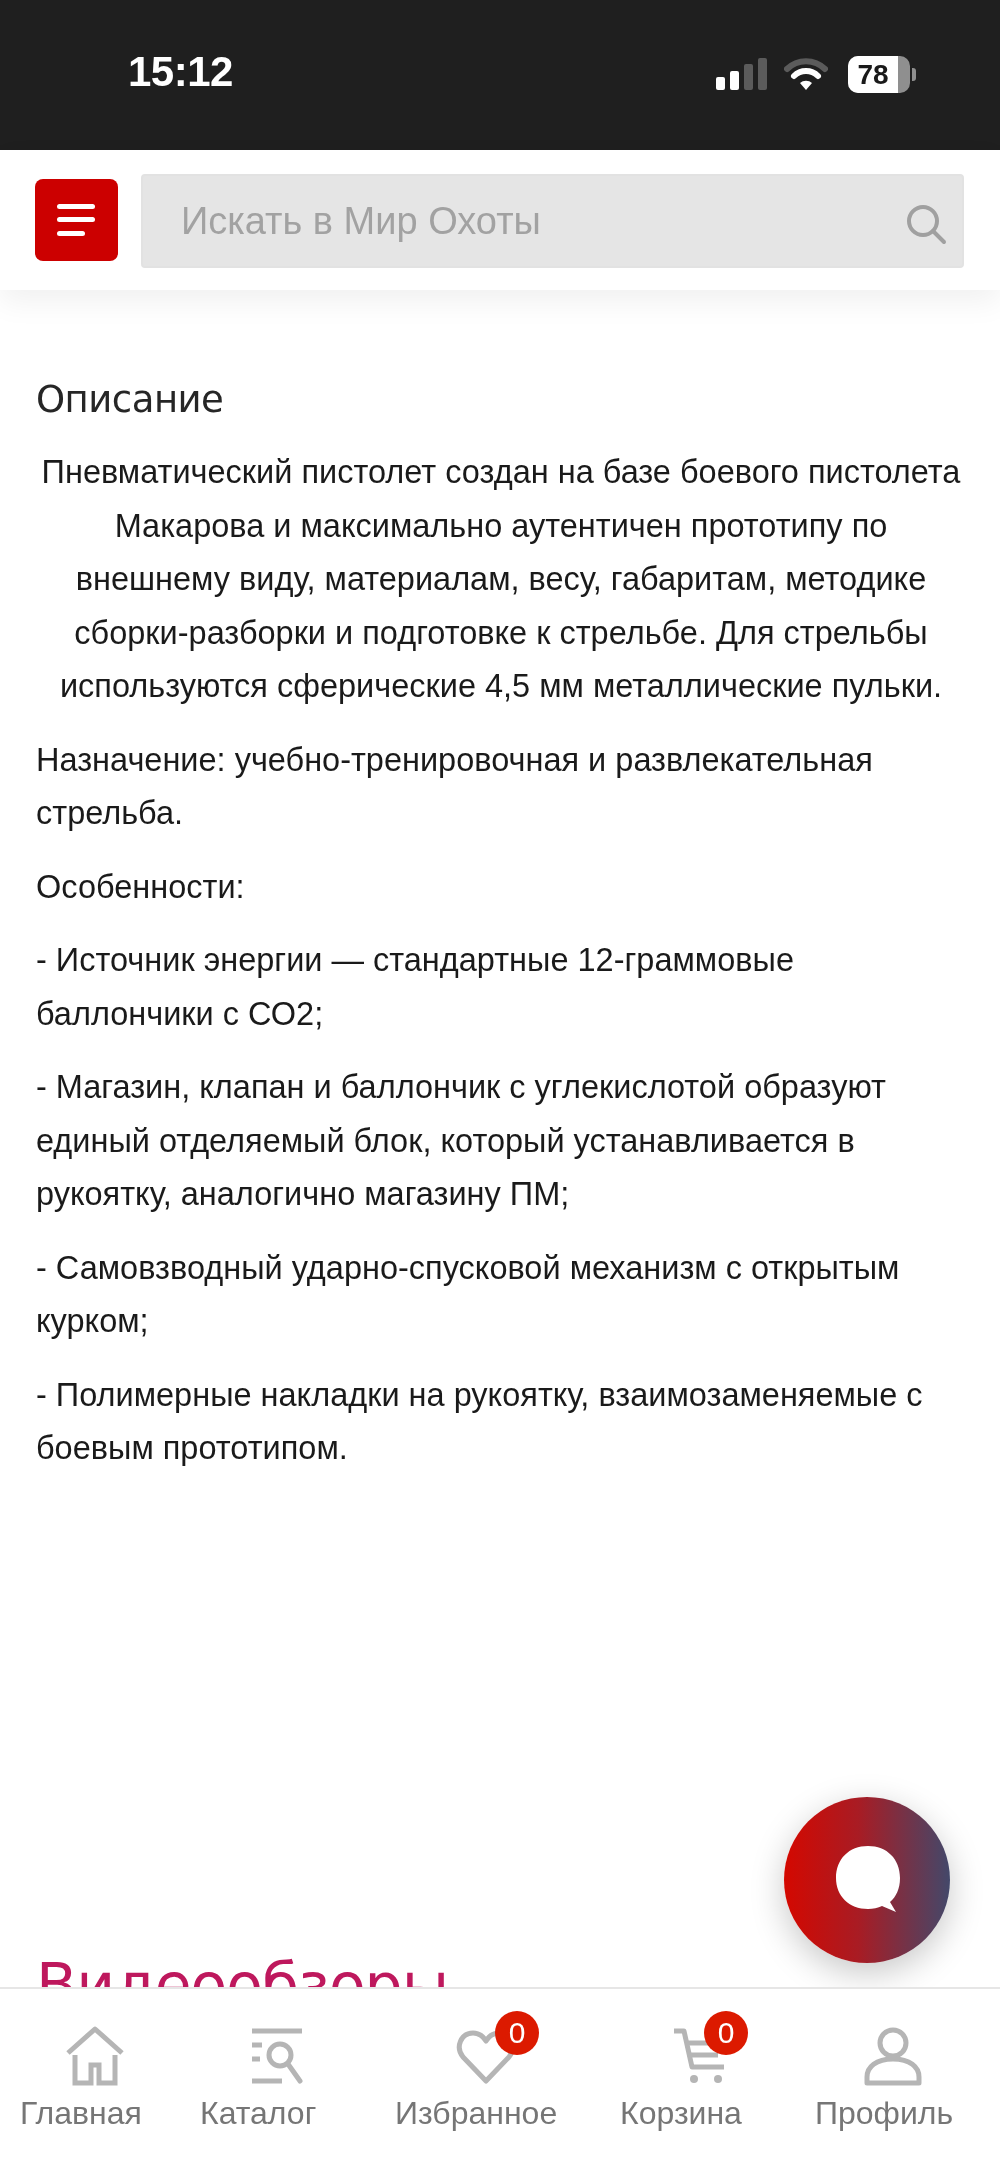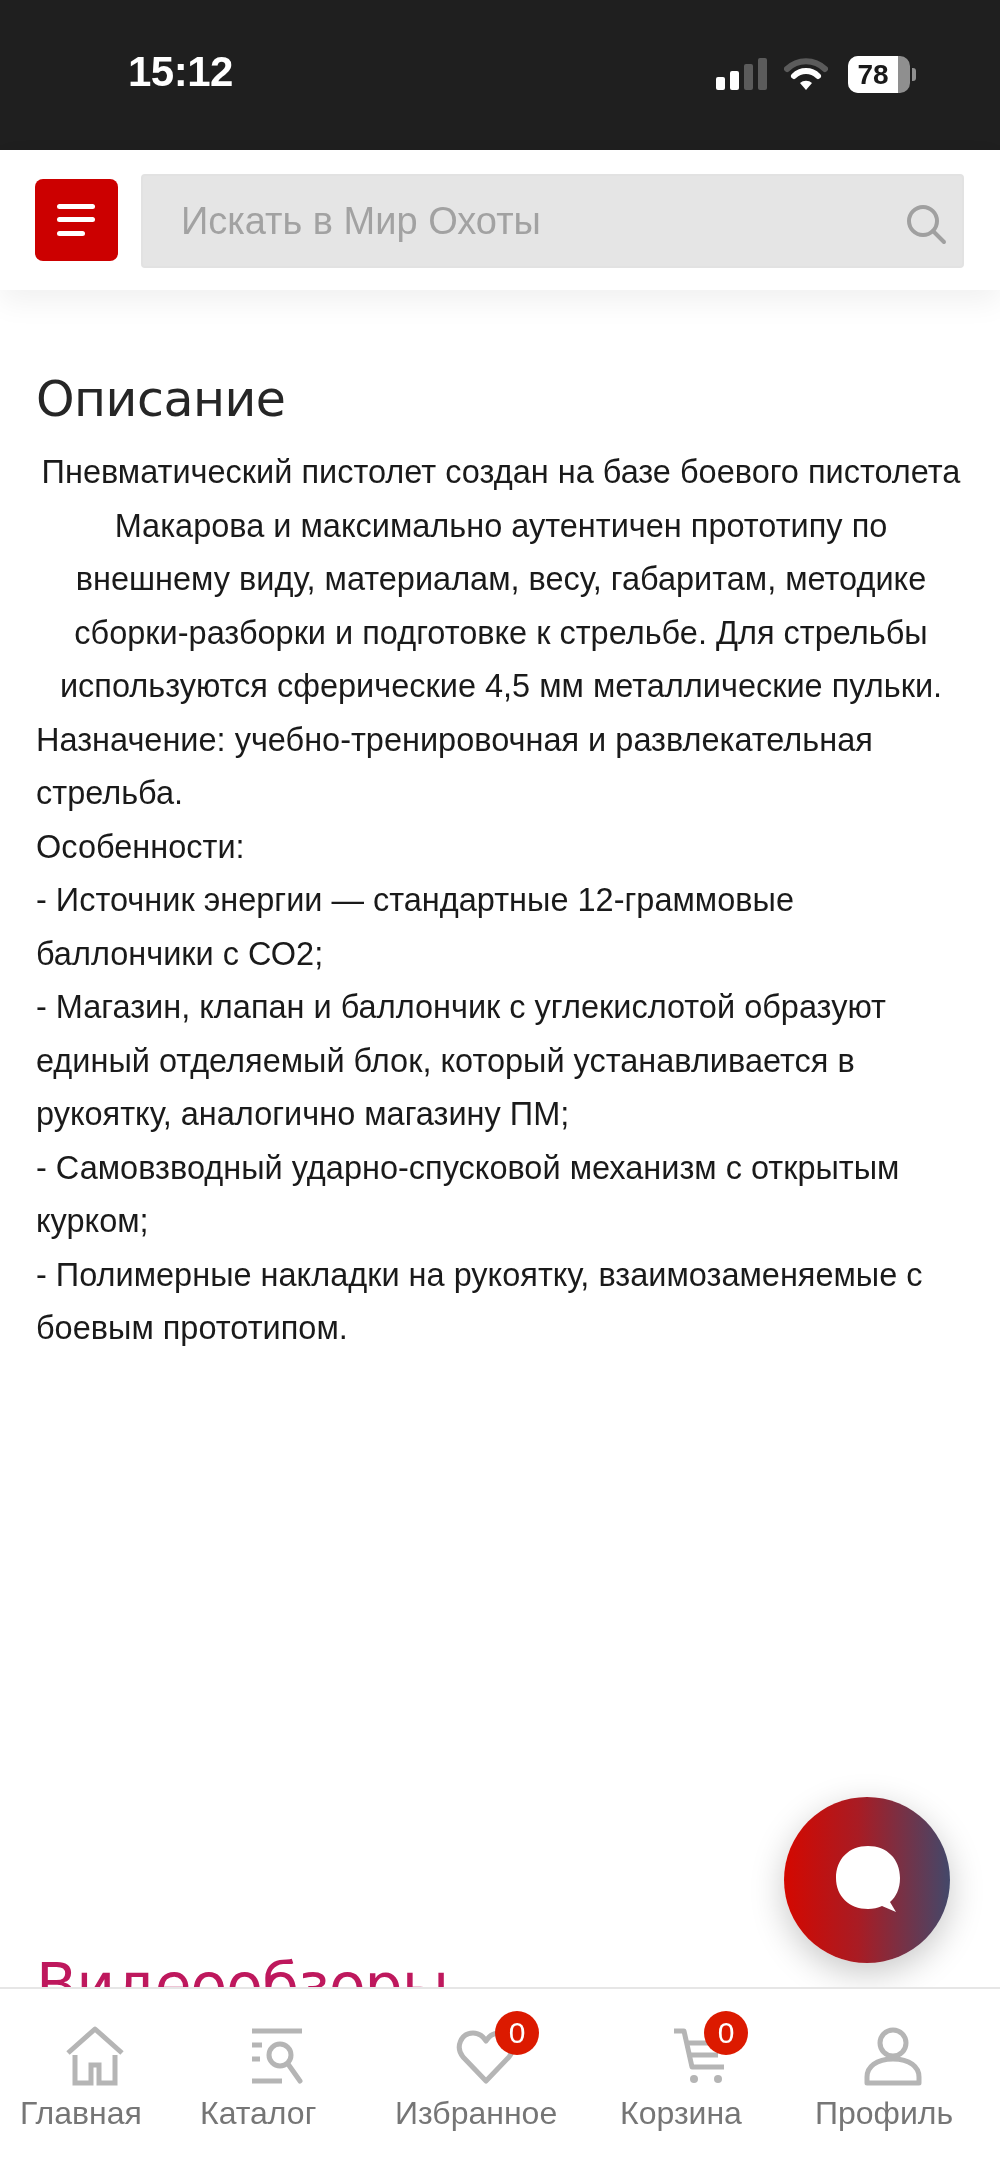--- a/index.html
+++ b/index.html
@@ -21,22 +21,22 @@
   .header { position: absolute; left: 0; top: 150px; width: 1000px; height: 140px; background: #ffffff; box-shadow: 0 12px 28px rgba(0,0,0,0.06); z-index: 2; }
   .menu-button { position: absolute; left: 35px; top: 29px; width: 83px; height: 82px; border-radius: 8px; background: #cc0000; }
   .menu-button span { position: absolute; left: 22px; height: 5px; border-radius: 3px; background: #ffffff; }
   .search-box { position: absolute; left: 141px; top: 24px; width: 823px; height: 94px; border-radius: 4px; background: #e5e5e5; border: 2px solid #e2e2e2; }
   .search-input { position: absolute; left: 38px; top: 0; width: 700px; height: 90px; border: none; outline: none; background: transparent; font-family: "Liberation Sans", sans-serif; font-size: 38px; color: #333; }
   .search-input::placeholder { color: #a2a2a2; }
   .search-icon { position: absolute; right: 14px; top: 26px; width: 44px; height: 44px; }
 
   
   .content { position: absolute; left: 36px; top: 290px; width: 930px; }
-  .section-title { font-family: "DejaVu Sans", sans-serif; font-weight: normal; font-size: 49px; line-height: 60px; color: #262626; margin-top: 80px; letter-spacing: -0.5px; }
-  .para { font-family: "Liberation Sans", sans-serif; font-size: 32.5px; line-height: 53.5px; color: #1a1a1a; }
+  .section-title { font-family: "DejaVu Sans", sans-serif; font-weight: normal; font-size: 37px; line-height: 60px; color: #262626; margin-top: 80px; letter-spacing: -0.5px; }
+  .para { font-family: "Liberation Sans", sans-serif; font-size: 32.5px; line-height: 53.5px; color: #1a1a1a; margin-top: 20px; }
   .para.first { margin-top: 16px; text-align: center; }
 
   .video-title { position: absolute; left: 36px; top: 1950px; font-family: "DejaVu Sans", sans-serif; font-size: 60px; color: #be185d; line-height: 70px; letter-spacing: -1px; }
 
   
   .chat-fab { position: absolute; left: 784px; top: 1797px; width: 166px; height: 166px; border-radius: 50%;
     background: linear-gradient(90deg, #d40800 0%, #a81c24 45%, #43486a 100%);
     box-shadow: 0 10px 34px rgba(0,0,0,0.22); z-index: 3; }
   .chat-bubble { position: absolute; left: 46px; top: 45px; width: 76px; height: 76px; }
 

